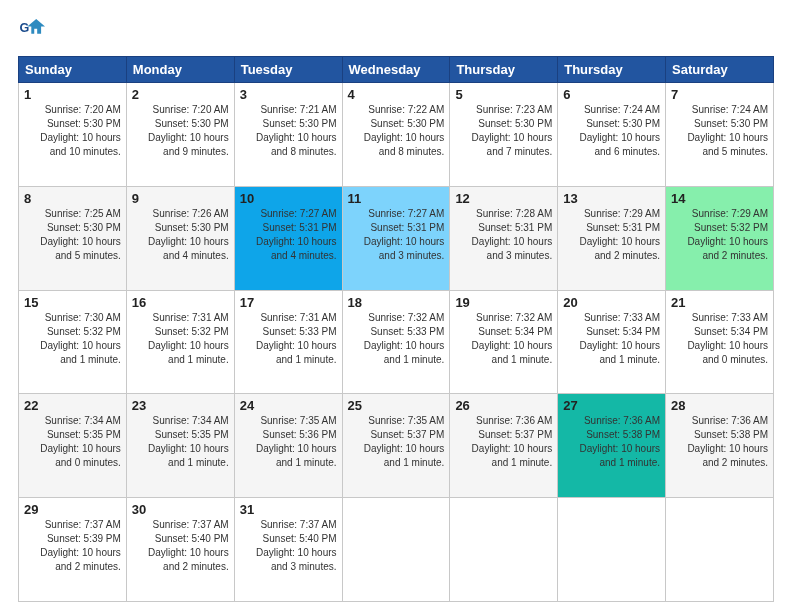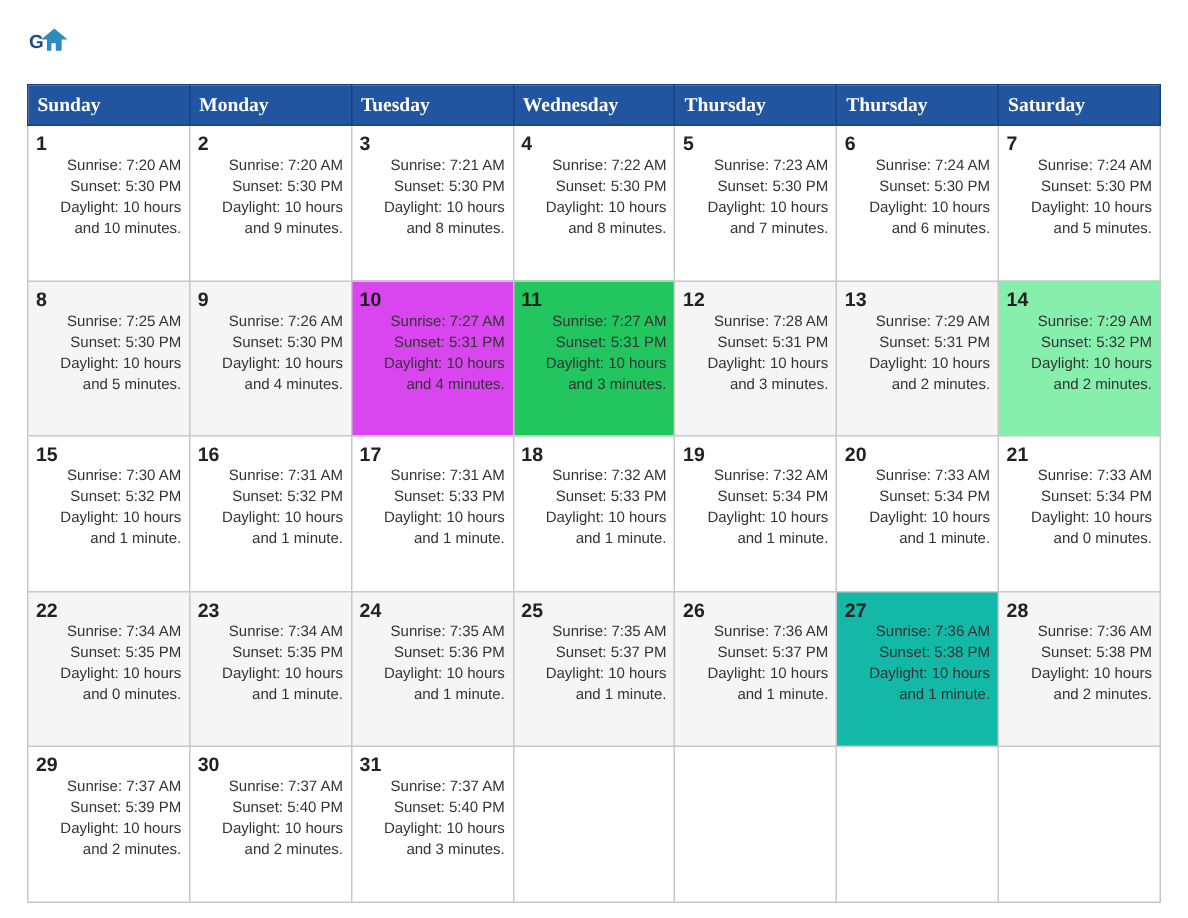--- a/index.html
+++ b/index.html
@@ -57,21 +57,20 @@
       font-size: 10.5px;
     }
     .calendar th {
       background-color: #2255a0;
       color: #fff;
       text-align: left;
       padding: 5px 6px;
       font-size: 13px;
       font-weight: bold;
       border: 1px solid #1a4080;
-      font-family: Liberation Serif, serif;
     }
     .calendar td {
       border: 1px solid #c8c8c8;
       vertical-align: top;
       padding: 4px 5px;
       width: calc(100% / 7);
       height: 80px;
       background: #fff;
     }
     .calendar tr:nth-child(even) td {
@@ -163,25 +162,25 @@
         </tr>
         <tr>
           <td style="background: rgb(245, 245, 245);">
             <span class="day-num">8</span>
             <div class="day-info">Sunrise: 7:25 AM<br>Sunset: 5:30 PM<br>Daylight: 10 hours<br>and 5 minutes.</div>
           </td>
           <td style="background: rgb(245, 245, 245);">
             <span class="day-num">9</span>
             <div class="day-info">Sunrise: 7:26 AM<br>Sunset: 5:30 PM<br>Daylight: 10 hours<br>and 4 minutes.</div>
           </td>
-          <td style="background: #d946ef;">
+          <td style="background: #0ea5e9;">
             <span class="day-num">10</span>
             <div class="day-info">Sunrise: 7:27 AM<br>Sunset: 5:31 PM<br>Daylight: 10 hours<br>and 4 minutes.</div>
           </td>
-          <td style="background: #22c55e;">
+          <td style="background: #7dd3fc;">
             <span class="day-num">11</span>
             <div class="day-info">Sunrise: 7:27 AM<br>Sunset: 5:31 PM<br>Daylight: 10 hours<br>and 3 minutes.</div>
           </td>
           <td style="background: rgb(245, 245, 245); margin-left: 30px;">
             <span class="day-num">12</span>
             <div class="day-info">Sunrise: 7:28 AM<br>Sunset: 5:31 PM<br>Daylight: 10 hours<br>and 3 minutes.</div>
           </td>
           <td style="background: rgb(245, 245, 245);">
             <span class="day-num">13</span>
             <div class="day-info">Sunrise: 7:29 AM<br>Sunset: 5:31 PM<br>Daylight: 10 hours<br>and 2 minutes.</div>

